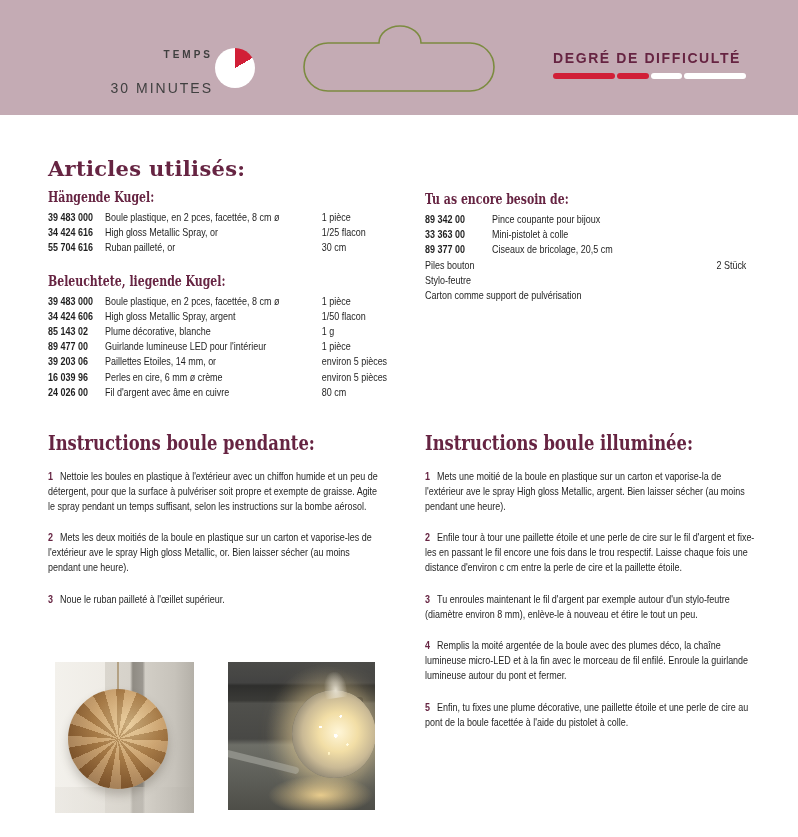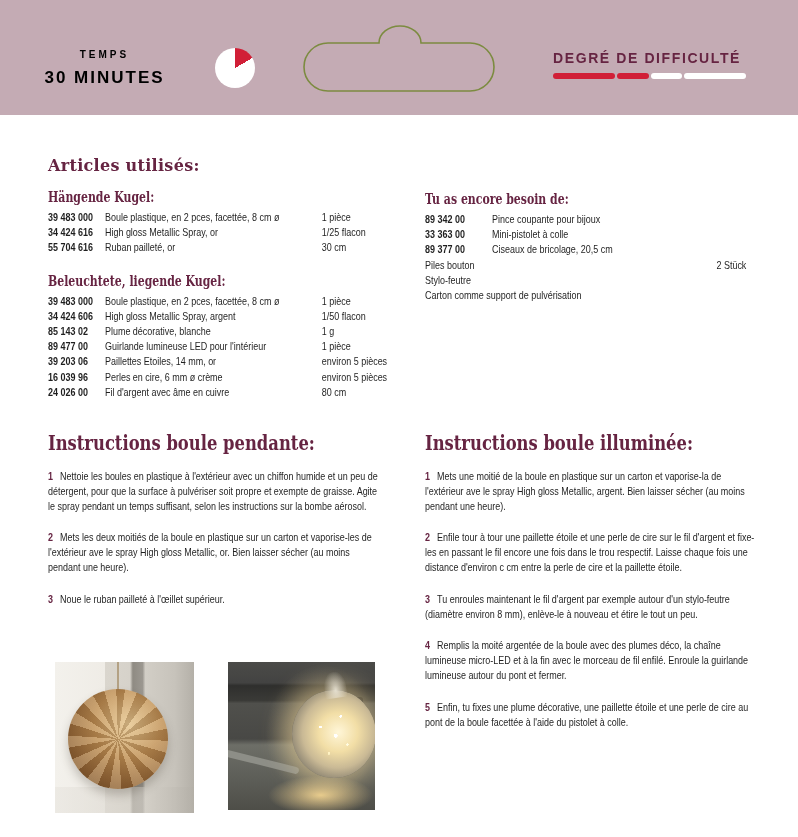--- a/index.html
+++ b/index.html
@@ -1,40 +1,40 @@
 <!DOCTYPE html>
 <html><head>
 <meta charset="utf-8">
 <style>
   * { box-sizing: border-box; margin: 0; padding: 0; }
   body { margin: 0; background: #ffffff; font-family: "Liberation Sans", sans-serif; }
   .page { position: relative; width: 798px; height: 837px; background: #ffffff; overflow: hidden; }
 
   
   .banner { position: absolute; top: 0; left: 0; width: 798px; height: 115px; background: #c4abb4; }
-  .temps { position: absolute; top: 49px; left: 6px; width: 197px; text-align: center; color: #000000; }
+  .temps { position: absolute; top: 49px; left: 16px; width: 197px; text-align: right; color: #404040; }
   .temps-label { font-size: 10px; font-weight: 700; letter-spacing: 3px; }
-  .temps-value { font-size: 17px; font-weight: 700; letter-spacing: 2px; margin-top: 8px; }
+  .temps-value { font-size: 14px; font-weight: 400; letter-spacing: 2px; margin-top: 20px; }
   .clock { position: absolute; top: 48px; left: 215px; width: 40px; height: 40px; border-radius: 50%;
            background: conic-gradient(#d11f37 0deg 60deg, #ffffff 60deg 360deg); }
   .ornament { position: absolute; top: 22px; left: 300px; }
   .difficulty { position: absolute; top: 50px; left: 553px; width: 193px; }
   .diff-label { font-size: 14px; font-weight: 700; letter-spacing: 1.6px; color: #662442; white-space: nowrap; }
   .diff-bar { margin-top: 7px; display: flex; gap: 2px; height: 6px; }
   .seg { height: 6px; border-radius: 3px; }
   .seg[data-state="filled"] { background: #d11f37; }
   .seg[data-state="empty"]  { background: #ffffff; }
   .diff-bar span.seg:nth-of-type(1) { width: 62px; }
   .diff-bar span.seg:nth-of-type(2) { width: 32px; }
   .diff-bar span.seg:nth-of-type(3) { width: 31px; }
   .diff-bar span.seg:nth-of-type(4) { width: 62px; }
 
   
   .h1 { position: absolute; left: 48px; top: 156px; font-family: "DejaVu Serif", "Liberation Serif", serif;
-        font-weight: 700; font-size: 16px; color: #662442; letter-spacing: 0.3px; }
+        font-weight: 700; font-size: 21px; color: #662442; letter-spacing: 0.3px; }
   .h2 { font-family: "DejaVu Serif", "Liberation Serif", serif; font-weight: 700; font-size: 21px;
         color: #662442; margin: 0 0 14px 0; white-space: nowrap; }
   .h3 { font-family: "DejaVu Serif", "Liberation Serif", serif; font-weight: 700; font-size: 14px;
         color: #662442; margin: 0 0 5px 0; white-space: nowrap; }
 
   
   .cond { transform: scaleX(0.78); transform-origin: top left; }
 
   
   .materials-left  { position: absolute; left: 48px;  top: 189px; width: 449px; }

